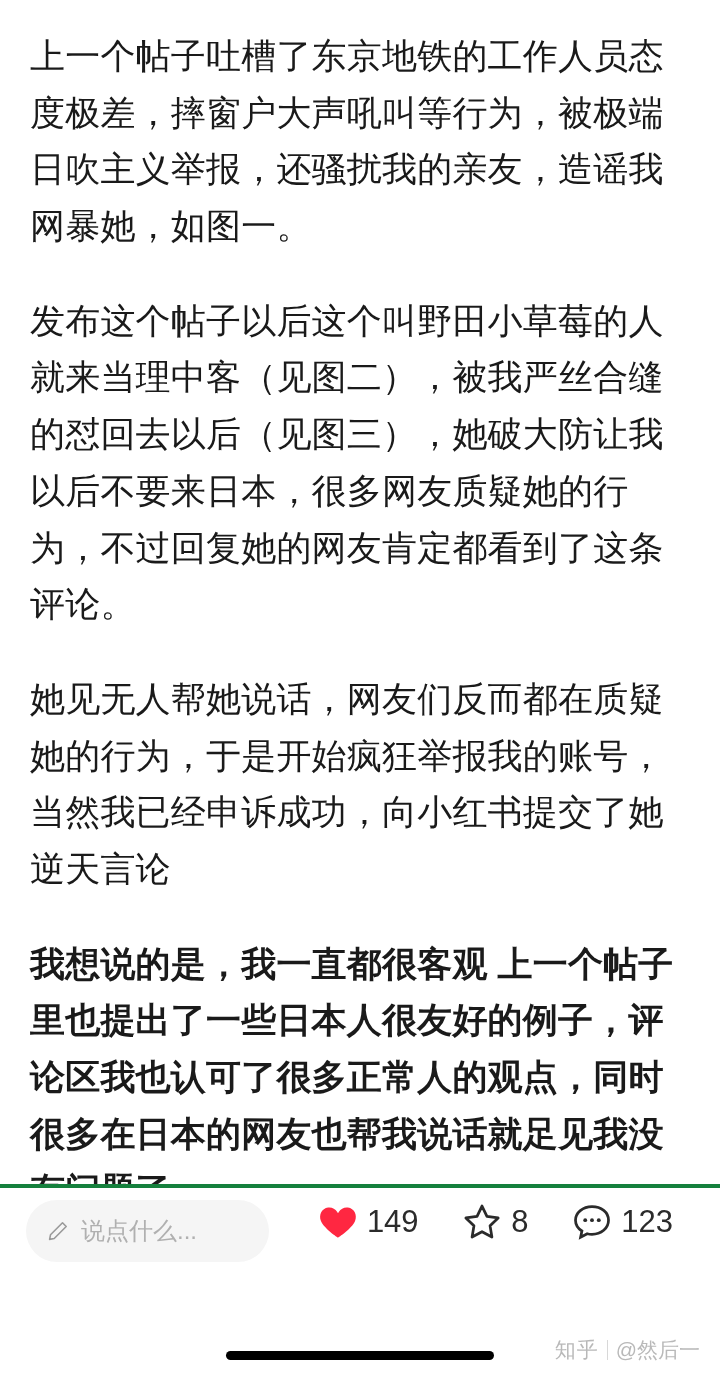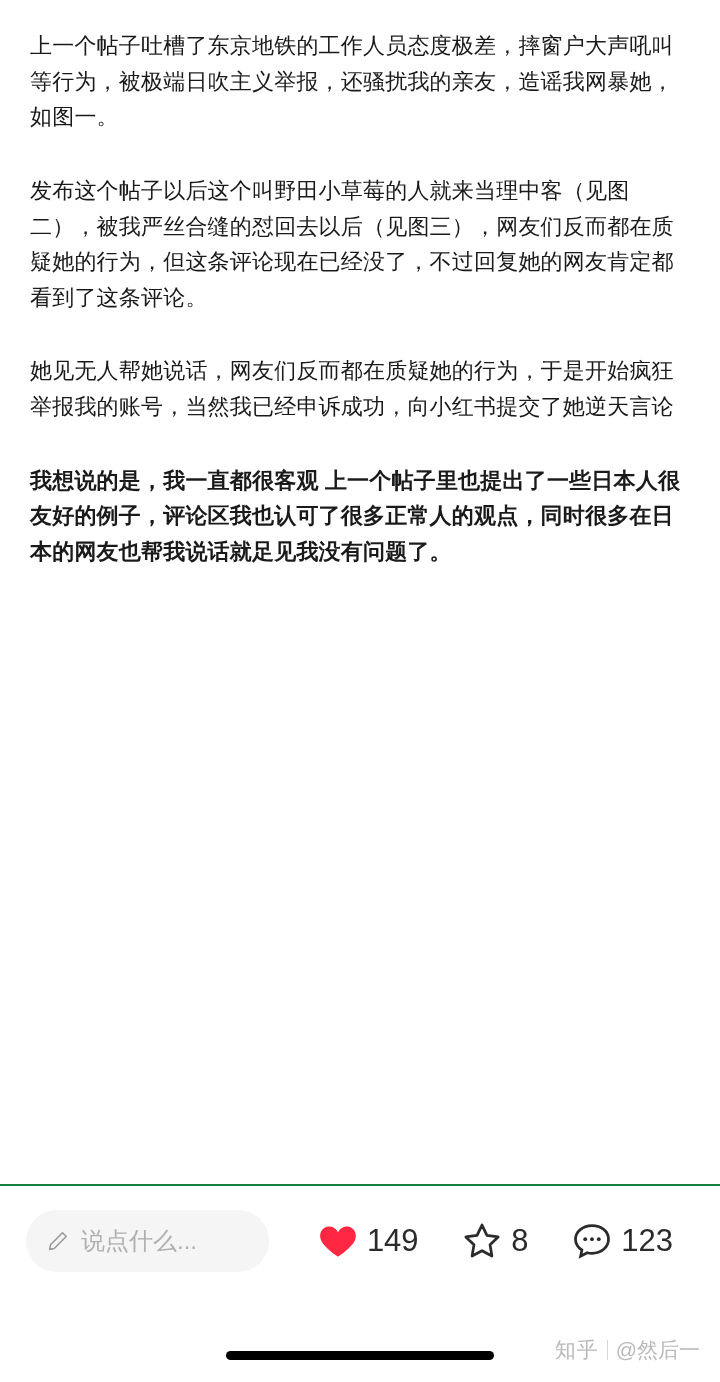--- a/index.html
+++ b/index.html
@@ -19,37 +19,37 @@
     overflow: hidden;
   }
 
   
   .post-body {
     flex: 1 1 auto;
     padding: 28px 30px 0 30px;
     overflow: hidden;
   }
   .para {
-    font-size: 22px;
+    font-size: 35px;
     line-height: 1.62;
     color: #1a1a1a;
     letter-spacing: 0.2px;
     margin-bottom: 38px;
     text-align: left;
     word-break: break-all;
   }
   .para:last-child { margin-bottom: 0; font-weight: bold; }
 
   
   .action-bar {
     flex: 0 0 auto;
     height: 112px;
-    border-top: 2px solid #15803d;
+    border-top: 4px solid #15803d;
     display: flex;
-    align-items: center;
+    align-items: flex-start;
     padding: 12px 26px;
     gap: 0;
     background: #fff;
   }
   .comment-box {
     width: 243px;
     height: 62px;
     background: #f5f5f5;
     border-radius: 31px;
     display: flex;
@@ -125,21 +125,21 @@
     display: inline-block;
   }
 </style>
 </head>
 <body>
 
 <div class="screen">
 
   <div class="post-body">
     <p class="para">上一个帖子吐槽了东京地铁的工作人员态度极差，摔窗户大声吼叫等行为，被极端日吹主义举报，还骚扰我的亲友，造谣我网暴她，如图一。</p>
-    <p class="para">发布这个帖子以后这个叫野田小草莓的人就来当理中客（见图二），被我严丝合缝的怼回去以后（见图三），网友们反而都在质疑她的行为，但这条评论现在已经没了，不过回复她的网友肯定都看到了这条评论。</p>
+    <p class="para">发布这个帖子以后这个叫野田小草莓的人就来当理中客（见图二），被我严丝合缝的怼回去以后（见图三），她破大防让我以后不要来日本，很多网友质疑她的行为，不过回复她的网友肯定都看到了这条评论。</p>
     <p class="para">她见无人帮她说话，网友们反而都在质疑她的行为，于是开始疯狂举报我的账号，当然我已经申诉成功，向小红书提交了她逆天言论</p>
     <p class="para">我想说的是，我一直都很客观 上一个帖子里也提出了一些日本人很友好的例子，评论区我也认可了很多正常人的观点，同时很多在日本的网友也帮我说话就足见我没有问题了。</p>
   </div>
 
   <div class="action-bar">
 
     <div class="comment-box">
       <span class="icon-wrap pencil-icon">
         <svg width="24" height="24" viewBox="0 0 24 24" fill="none" stroke="#9a9a9a" stroke-width="1.6" stroke-linecap="round" stroke-linejoin="round">
           <path d="M16.5 3.8l3.7 3.7L8.2 19.5l-4.6.9.9-4.6z"></path>

